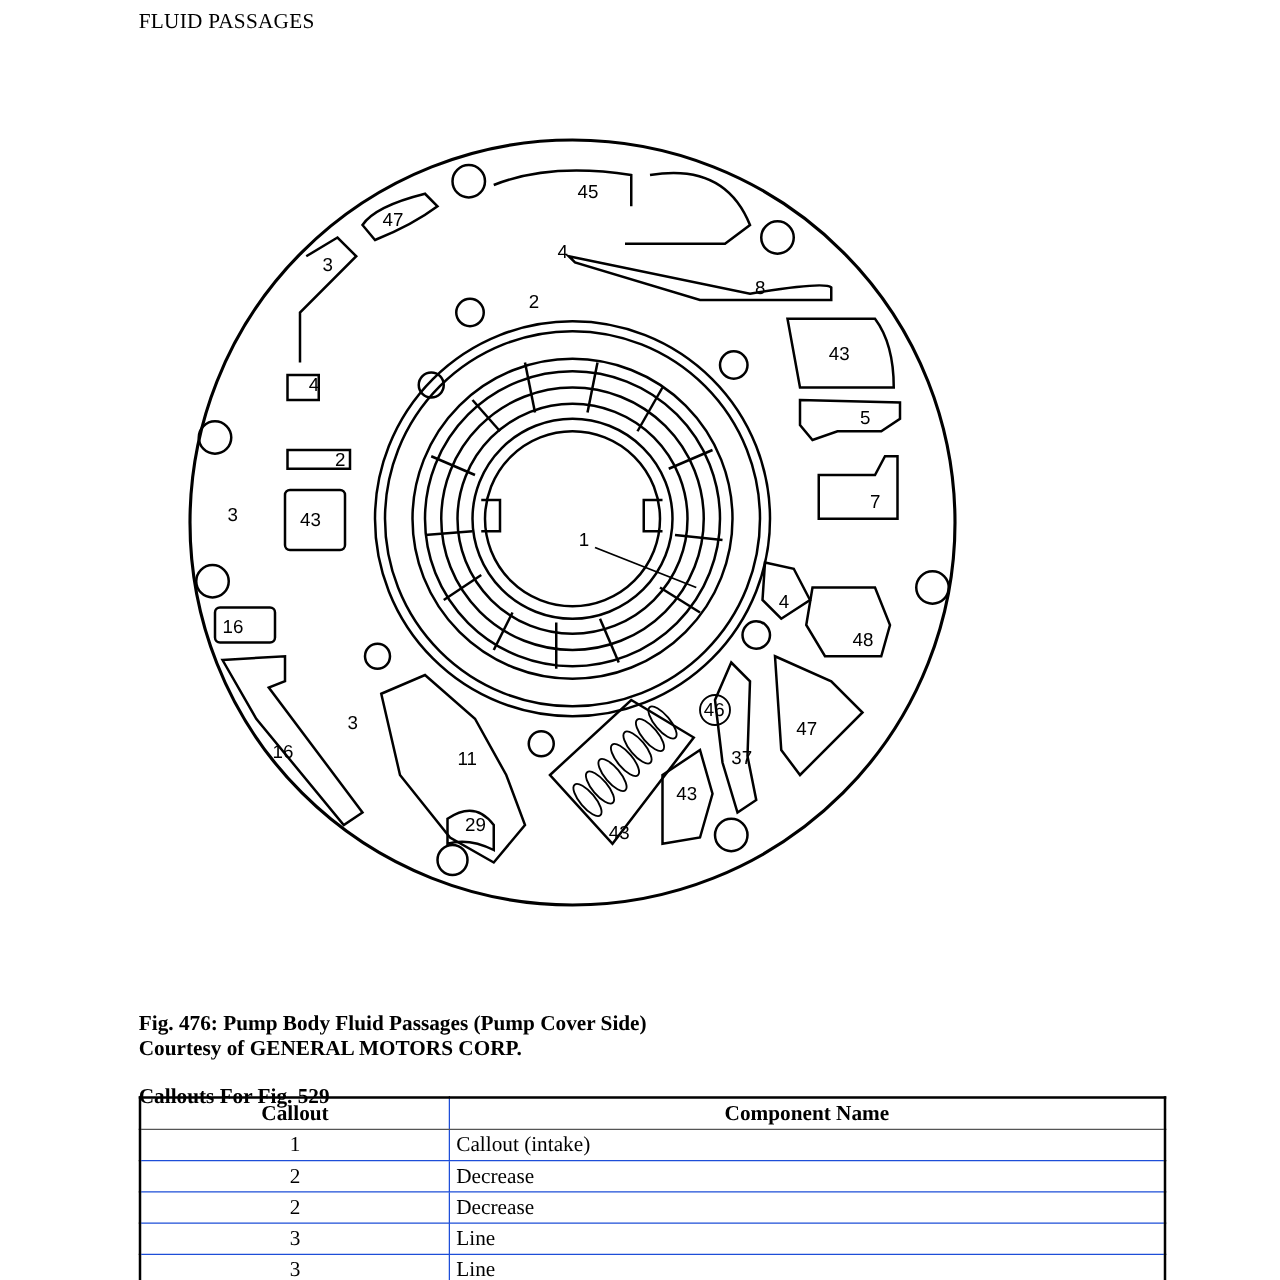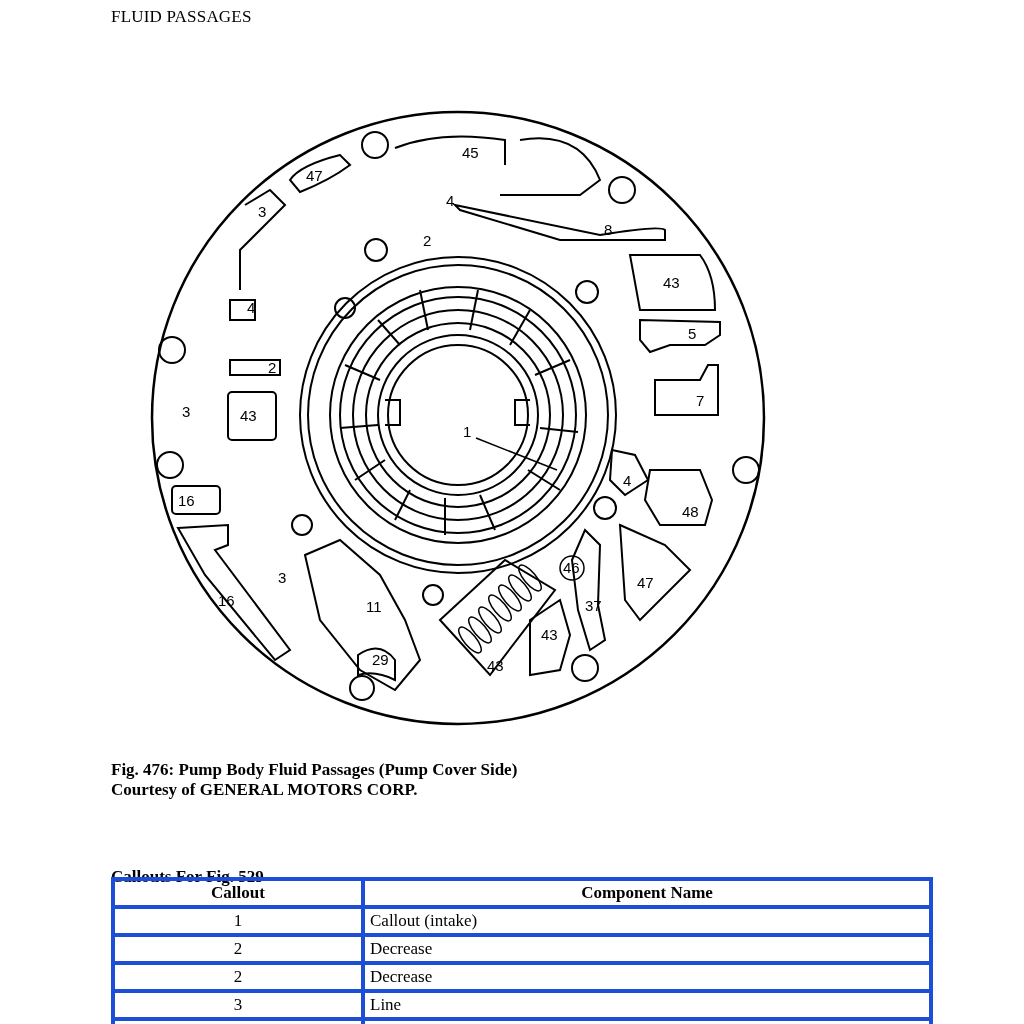--- a/index.html
+++ b/index.html
@@ -1,23 +1,23 @@
 <!DOCTYPE html>
 <html><head>
 <meta charset="utf-8">
 <style>
   html,body{margin:0;padding:0;background:#fff;}
   body{width:1024px;height:1024px;position:relative;overflow:hidden;font-family:"Liberation Serif","DejaVu Serif",serif;color:#000;}
   .section-title{position:absolute;left:111px;top:7px;font-weight:normal;font-size:17px;letter-spacing:0.2px;}
   .figure{position:absolute;left:140px;top:100px;width:640px;height:640px;}
   .figure svg{width:640px;height:640px;display:block;}
-  .fig-caption{position:absolute;left:111px;top:760px;font-weight:bold;font-size:17px;line-height:20px;}
+  .fig-caption{position:absolute;left:111px;top:809px;font-weight:bold;font-size:17px;line-height:20px;}
   .callouts-title{position:absolute;left:111px;top:855px;font-weight:bold;font-size:17px;margin-top:12px;}
   table.callouts{position:absolute;left:111px;top:877px;width:822px;border-collapse:collapse;border:2px solid #000;font-size:17px;}
-  table.callouts th,table.callouts td{border:4px solid #1d4ed8;height:24px;padding:0 5px;line-height:24px;}
+  table.callouts th,table.callouts td{border:1px solid #1d4ed8;height:24px;padding:0 5px;line-height:24px;}
   table.callouts th{font-weight:bold;text-align:center;border-bottom:1px solid #555;}
   table.callouts td.num{text-align:center;width:236px;}
   table.callouts th.num{width:236px;}
   svg text{font-family:"Liberation Sans","DejaVu Sans",sans-serif;font-size:15px;}
 </style>
 </head>
 <body>
 
 <div class="section-title">FLUID PASSAGES</div>
 

